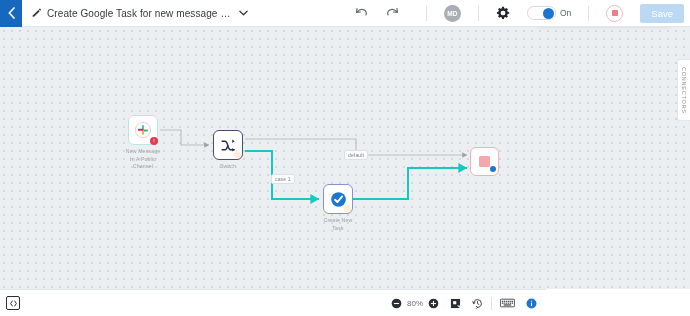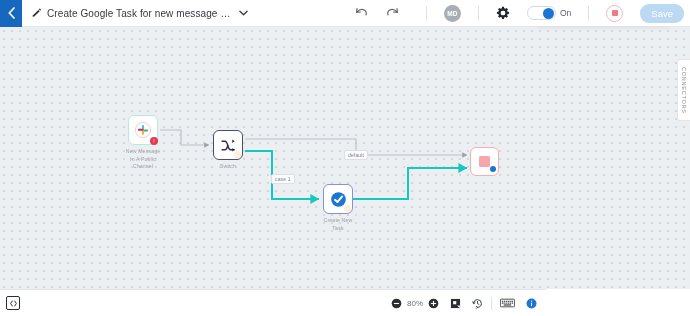--- a/index.html
+++ b/index.html
@@ -73,21 +73,21 @@
     width: 17px; height: 17px; border-radius: 50%;
     border: 1px solid #f3b6bd; background: #fff;
     display: flex; align-items: center; justify-content: center;
     cursor: pointer;
   }
   .stop-btn i { width: 6px; height: 6px; background: #ef7b87; border-radius: 1px; display:block;}
 
   .save-btn {
     background: #bcd9f3; color: #ffffff;
     font-size: 9.5px; padding: 4px 11px;
-    border: none; border-radius: 9px; cursor: pointer;
+    border: none; border-radius: 2px; cursor: pointer;
     margin-left: 7px; font-family: "Liberation Sans", sans-serif;
   }
 
   
   .canvas {
     position: absolute; top: 27px; left: 0;
     width: 690px; height: 262px;
     background-color: #eceff1;
     background-image: radial-gradient(#d4d9dd 0.8px, transparent 0.9px);
     background-size: 8px 8px;

